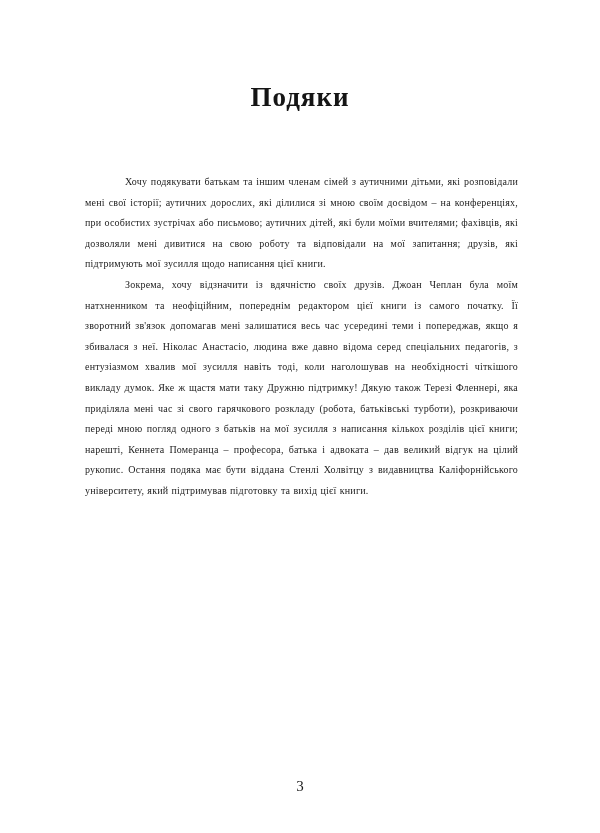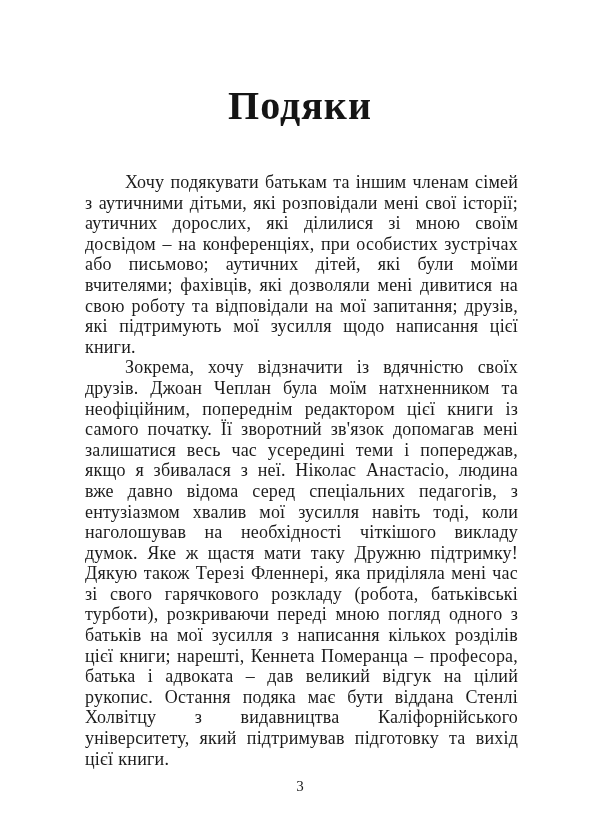--- a/index.html
+++ b/index.html
@@ -14,36 +14,36 @@
     margin: 0 auto;
     background: #ffffff;
     font-family: "Liberation Serif", "DejaVu Serif", serif;
     color: #1c1c1c;
     overflow: hidden;
   }
   .page-title {
     margin: 0;
     padding-top: 82px;
     text-align: center;
-    font-size: 40px;
+    font-size: 27px;
     font-weight: bold;
     letter-spacing: 1px;
     color: #151515;
   }
   .text-block {
     position: absolute;
     top: 172px;
     left: 85px;
     right: 82px;
   }
   .text-block p {
     margin: 0;
     text-align: justify;
     text-indent: 40px;
-    font-size: 18px;
+    font-size: 10px;
     line-height: 20.6px;
     letter-spacing: 0.2px;
     word-spacing: 0.5px;
   }
   .page-number {
     position: absolute;
     bottom: 38px;
     left: 0;
     right: 0;
     text-align: center;

